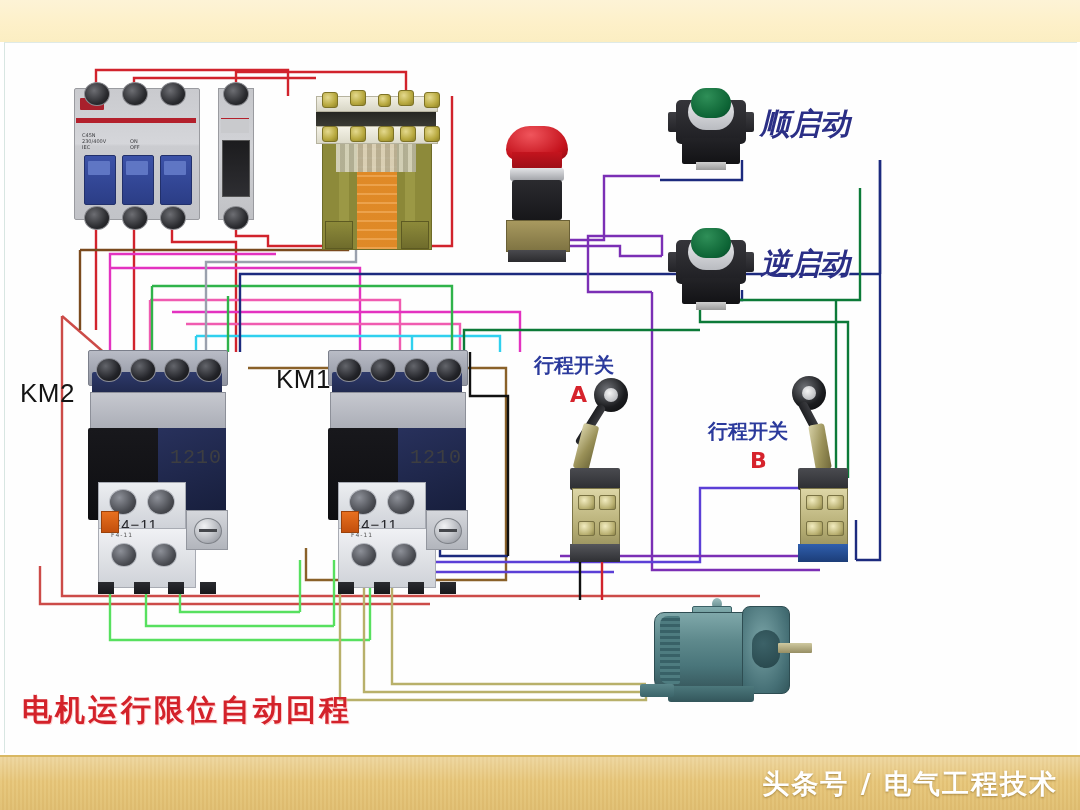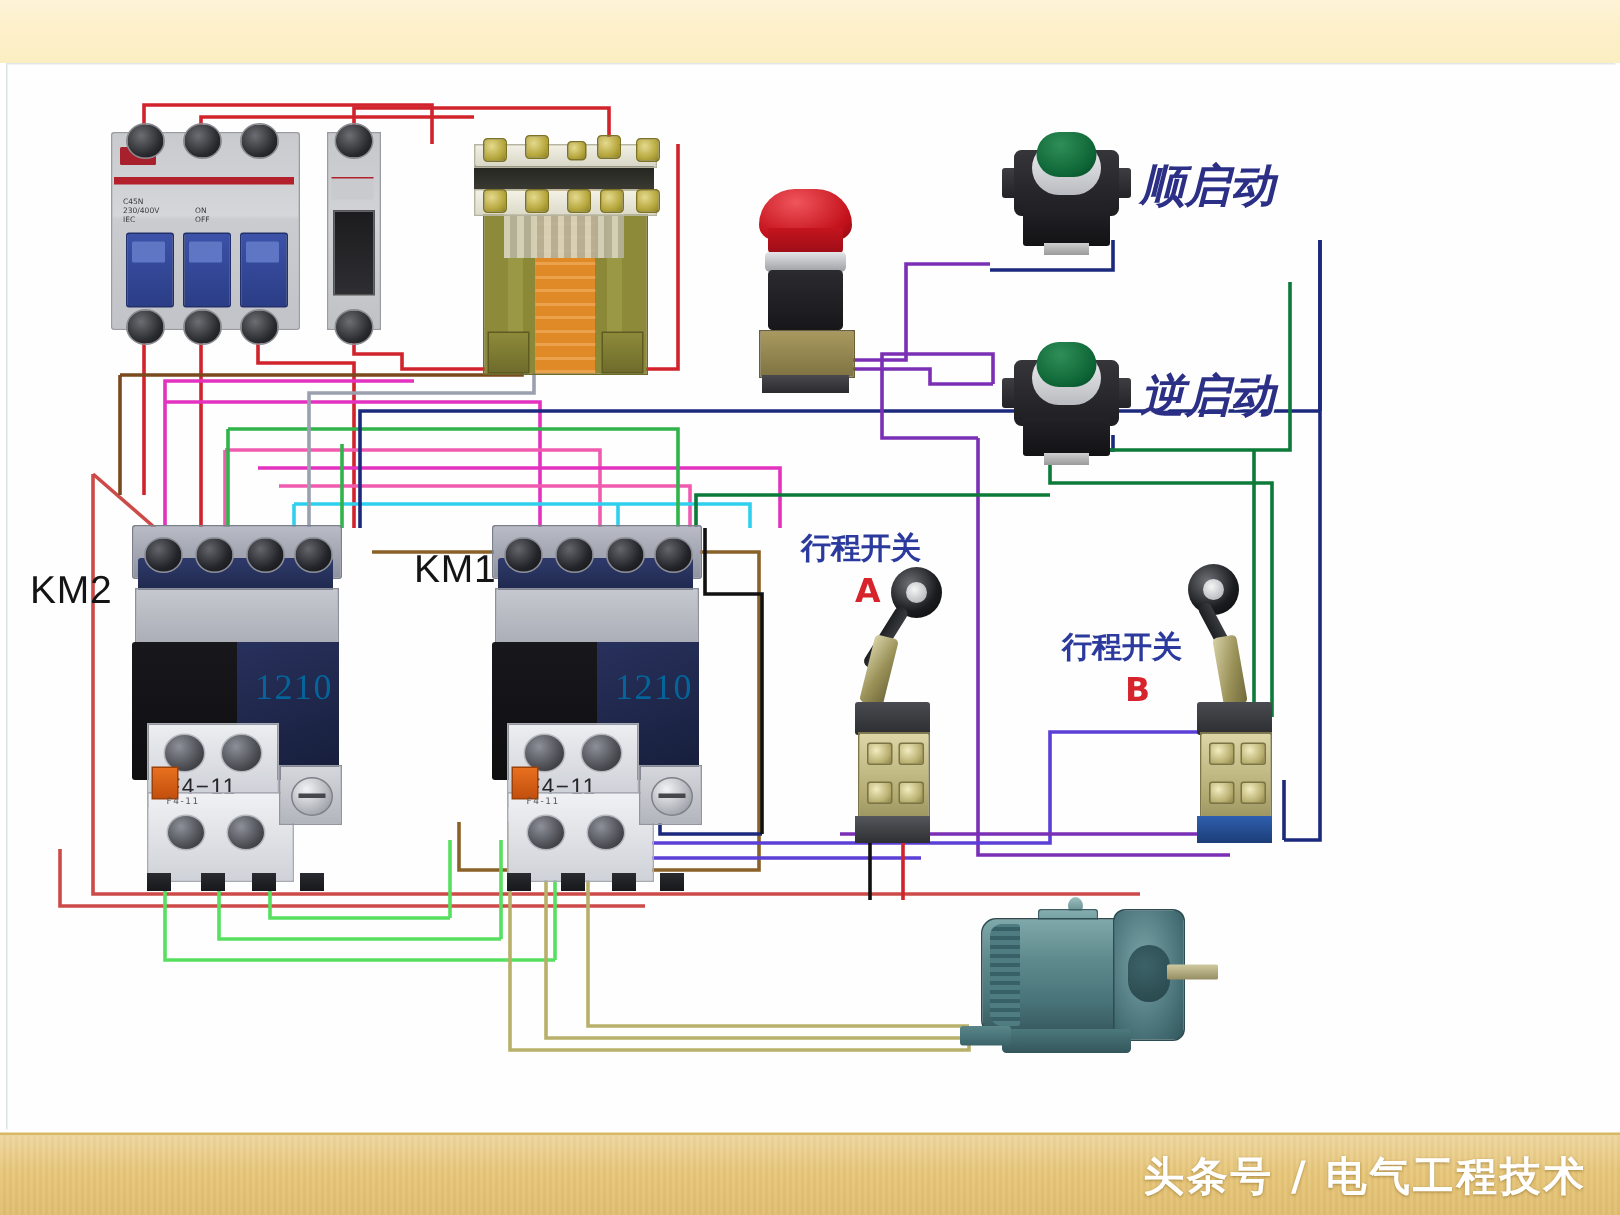--- a/index.html
+++ b/index.html
@@ -123,22 +123,22 @@
   .ct .bluetop{position:absolute;left:10px;top:22px;width:130px;height:26px;
     background:linear-gradient(180deg,#2e3a6b,#1d2547);border-radius:2px 2px 0 0;}
   .ct .screwrow{position:absolute;left:8px;top:42px;width:134px;height:38px;
     background:linear-gradient(180deg,#c6c8cf,#a9acb5);border:1px solid #8d9099;}
   .ct .scr{position:absolute;top:8px;width:24px;height:22px;border-radius:50%;
     background:radial-gradient(circle at 36% 32%,#63656b,#232429 60%,#111);border:1px solid #8e9098;}
   .ct .mainblk{position:absolute;left:6px;top:78px;width:138px;height:92px;
     background:linear-gradient(180deg,#18181c,#0e0e11);border-radius:2px;}
   .ct .bluebody{position:absolute;left:76px;top:78px;width:68px;height:92px;
     background:linear-gradient(160deg,#28315c,#161d3a);}
-  .ct .num{position:absolute;left:88px;top:96px;color:#0369a1;font-size:24px;
-    font-family:Liberation Serif, serif;letter-spacing:1px;opacity:.92;}
+  .ct .num{position:absolute;left:88px;top:96px;color:#404040;font-size:20px;
+    font-family:Liberation Mono, monospace;letter-spacing:1px;opacity:.92;}
   .ct .aux{position:absolute;left:16px;top:132px;width:86px;height:54px;
     background:linear-gradient(180deg,#eceef1,#c9ccd3);border:1px solid #a8abb3;}
   .ct .auxh{position:absolute;top:6px;width:26px;height:24px;border-radius:50%;
     background:radial-gradient(circle at 36% 32%,#8d9098,#4a4c52 62%,#2b2c31);border:1px solid #b5b8bf;}
   .ct .auxlbl{position:absolute;left:12px;top:33px;color:#26262a;font-size:15px;
     font-family:"Liberation Sans",sans-serif;letter-spacing:1px;}
   .ct .ol{position:absolute;left:16px;top:178px;width:96px;height:58px;
     background:linear-gradient(180deg,#f0f1f4,#cfd2d8);border:1px solid #a8abb3;}
   .ct .olred{position:absolute;left:2px;top:-18px;width:16px;height:20px;
     background:linear-gradient(180deg,#e8701f,#c24f0d);border:1px solid #9c4109;}
@@ -482,16 +482,17 @@
 
   <div class="lbl lbl-blue" style="left:760px;top:244px;">逆启动</div>
   <div class="lbl lbl-blue" style="left:760px;top:104px;">顺启动</div>
 
   <div class="lbl lbl-blue-sm" style="left:534px;top:352px;">行程开关</div>
   <div class="lbl lbl-red" style="left:570px;top:382px;">A</div>
 
   <div class="lbl lbl-blue-sm" style="left:708px;top:418px;">行程开关</div>
   <div class="lbl lbl-red" style="left:750px;top:448px;">B</div>
 
+  <div class="title-red">电机运行限位自动回程</div>
 
   <div class="band-bottom"></div>
   <div class="footer-text">头条号 / 电气工程技术</div>
 </div>
 
 </body></html>

